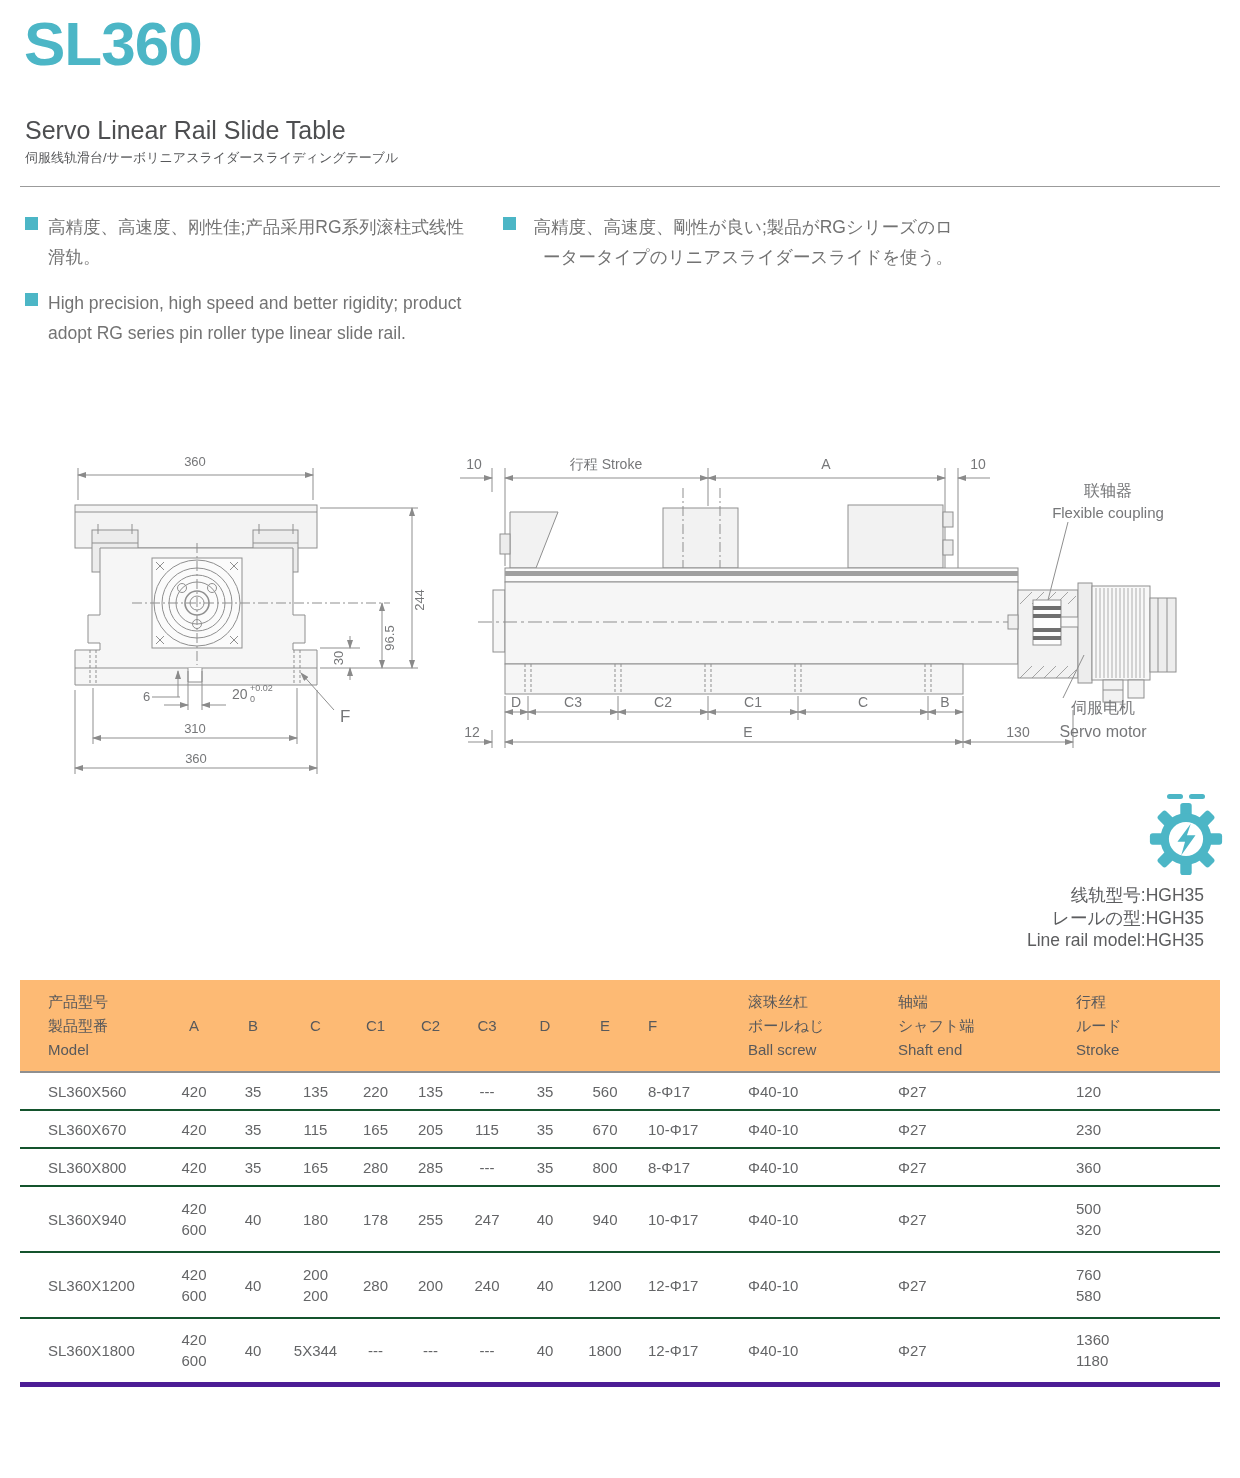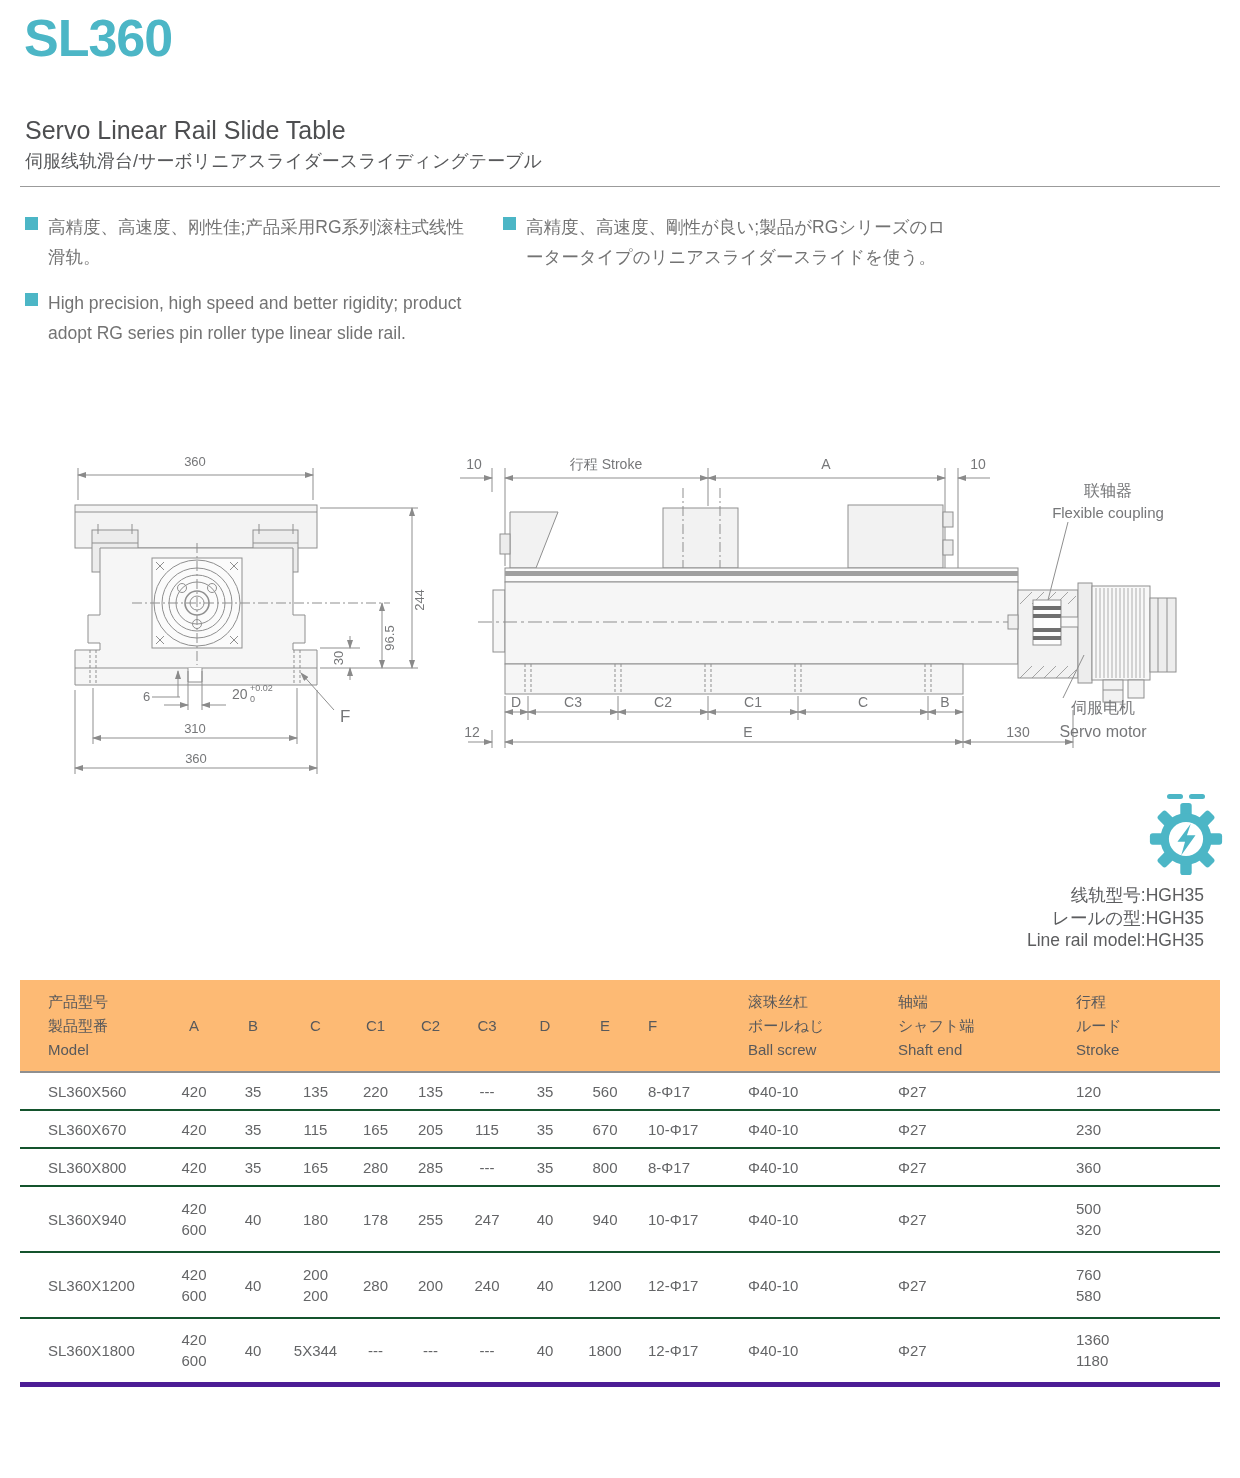--- a/index.html
+++ b/index.html
@@ -1,31 +1,31 @@
 <!DOCTYPE html>
 <html><head>
 <meta charset="utf-8">
 <style>
   * { margin:0; padding:0; box-sizing:border-box; }
   html,body { background:#ffffff; }
   body { font-family:"Liberation Sans","DejaVu Sans",sans-serif; color:#595a5c; }
   #page { position:relative; width:1240px; height:1478px; background:#fff; overflow:hidden; }
 
   
-  .title { position:absolute; left:24px; top:8px; font-size:52px; font-weight:bold; letter-spacing:-1px; }
+  .title { position:absolute; left:24px; top:8px; font-size:62px; font-weight:bold; letter-spacing:-1px; }
   .subtitle-en { position:absolute; left:25px; top:116px; font-size:25px; font-weight:normal; color:#4d4e50; }
-  .subtitle-cjk { position:absolute; left:25px; top:149px; font-size:18px; color:#57585a; }
+  .subtitle-cjk { position:absolute; left:25px; top:149px; font-size:13px; color:#57585a; }
   .divider { position:absolute; left:20px; top:186px; width:1200px; height:1px; background:#9b9b9b; }
 
   
   .feature { position:absolute; display:flex; align-items:flex-start; }
   .bullet { width:13px; height:13px; margin-top:5px; margin-right:10px; flex:0 0 13px; }
   .feature p { font-size:17.5px; line-height:30px; color:#737373; }
   .f-cn { left:25px; top:212px; width:440px; }
-  .f-jp { left:503px; top:212px; width:450px; }
+  .f-jp { left:503px; top:212px; width:450px;text-align:right; }
   .f-en { left:25px; top:288px; width:455px; }
 
   
   .fv { position:absolute; left:60px; top:450px; }
   .sv { position:absolute; left:448px; top:450px; }
   svg text { font-family:"Liberation Sans","DejaVu Sans",sans-serif; fill:#767779; }
 
   
   .gear-wrap { position:absolute; left:1148px; top:794px; width:76px; }
   .gear-dashes { display:flex; gap:6px; justify-content:center; margin-bottom:2px; }

